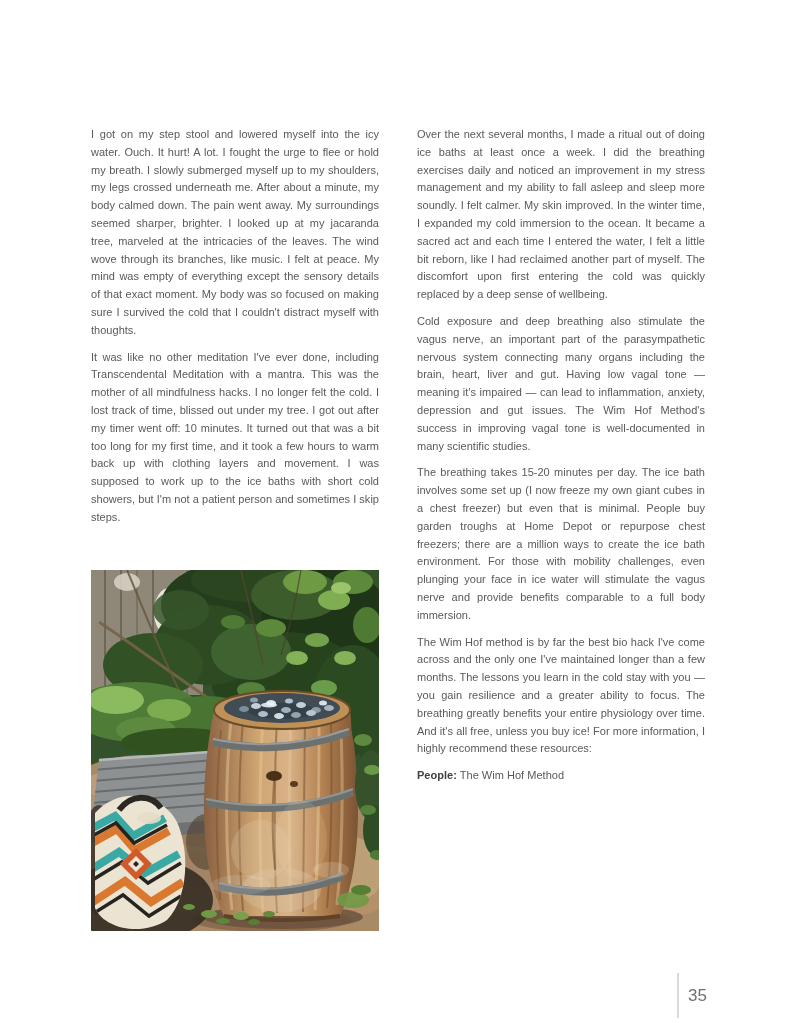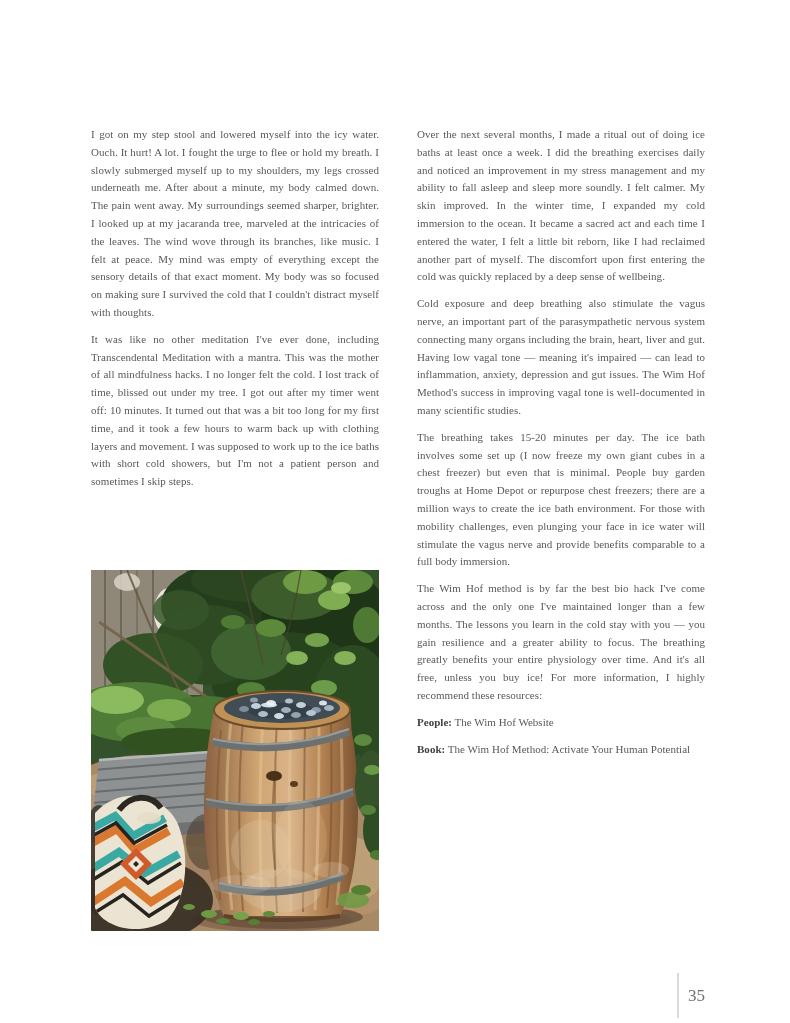--- a/index.html
+++ b/index.html
@@ -1,18 +1,18 @@
 <!DOCTYPE html>
 <html><head>
 <meta charset="utf-8">
 <style>
   html,body{margin:0;padding:0;background:#ffffff;}
   .page{
     position:relative;width:790px;height:1023px;background:#ffffff;
-    font-family:Liberation Serif, serif;overflow:hidden;
+    font-family:Liberation Sans, sans-serif;overflow:hidden;
   }
   .col{
     position:absolute;top:126px;width:288px;
     color:#58595b;font-size:11px;line-height:17.8px;
     text-align:justify;letter-spacing:0.02px;
   }
   .col p{margin:0 0 9px 0;}
   .col-left{left:91px;}
   .col-right{left:417px;}
   .resource b{color:#414042;font-weight:bold;}
@@ -35,22 +35,21 @@
   <div class="col col-left">
     <p>I got on my step stool and lowered myself into the icy water. Ouch. It hurt!  A lot. I fought the urge to flee or hold my breath. I slowly submerged myself up to my shoulders, my legs crossed underneath me. After about a minute, my body calmed down. The pain went away. My surroundings seemed sharper, brighter. I looked up at my jacaranda tree, marveled at the intricacies of the leaves. The wind wove through its branches, like music. I felt at peace. My mind was empty of everything except the sensory details of that exact moment. My body was so focused on making sure I survived the cold that I couldn't distract myself with thoughts.</p>
     <p>It was like no other meditation I've ever done, including Transcendental Meditation with a mantra. This was the mother of all mindfulness hacks. I no longer felt the cold. I lost track of time, blissed out under my tree. I got out after my timer went off: 10 minutes. It turned out that was a bit too long for my first time, and it took a few hours to warm back up with clothing layers and movement. I was supposed to work up to the ice baths with short cold showers, but I'm not a patient person and sometimes I skip steps.</p>
   </div>
 
   <div class="col col-right">
     <p>Over the next several months, I made a ritual out of doing ice baths at least once a week. I did the breathing exercises daily and noticed an improvement in my stress management and my ability to fall asleep and sleep more soundly. I felt calmer. My skin improved. In the winter time, I expanded my cold immersion to the ocean. It became a sacred act and each time I entered the water, I felt a little bit reborn, like I had reclaimed another part of myself. The discomfort upon first entering the cold was quickly replaced by a deep sense of wellbeing.</p>
     <p>Cold exposure and deep breathing also stimulate the vagus nerve, an important part of the parasympathetic nervous system connecting many organs including the brain, heart, liver and gut. Having low vagal tone — meaning it's impaired — can lead to inflammation, anxiety, depression and gut issues. The Wim Hof Method's success in improving vagal tone is well-documented in many scientific studies.</p>
     <p>The breathing takes 15-20 minutes per day. The ice bath involves some set up (I now freeze my own giant cubes in a chest freezer) but even that is minimal. People buy garden troughs at Home Depot or repurpose chest freezers; there are a million ways to create the ice bath environment. For those with mobility challenges, even plunging your face in ice water will stimulate the vagus nerve and provide benefits comparable to a full body immersion.</p>
     <p>The Wim Hof method is by far the best bio hack I've come across and the only one I've maintained longer than a few months. The lessons you learn in the cold stay with you — you gain resilience and a greater ability to focus. The breathing greatly benefits your entire physiology over time. And it's all free, unless you buy ice! For more information, I highly recommend these resources:</p>
-    <p class="resource"><b>People:</b> <span>The Wim Hof Website</span></p>
-    <p class="resource"><b>Book:</b> <span>The Wim Hof Method: Activate Your Human Potential</span></p>
+    <p class="resource"><b>People:</b> <span>The Wim Hof Method</span></p>
   </div>
 
   <figure class="photo-figure" role="img" aria-label="Wooden wine barrel filled with ice water in a sunny garden, beside a gray wooden step platform and a colorful southwestern-patterned towel, with dense green foliage and a wooden fence behind">
     <svg width="288" height="361" viewBox="0 0 288 361" xmlns="http://www.w3.org/2000/svg">
       <defs>
         <linearGradient id="wood" x1="0" y1="0" x2="1" y2="0">
           <stop offset="0" stop-color="#8a6040"></stop>
           <stop offset="0.35" stop-color="#cfa572"></stop>
           <stop offset="0.55" stop-color="#d8b287"></stop>
           <stop offset="0.78" stop-color="#b07f4f"></stop>

